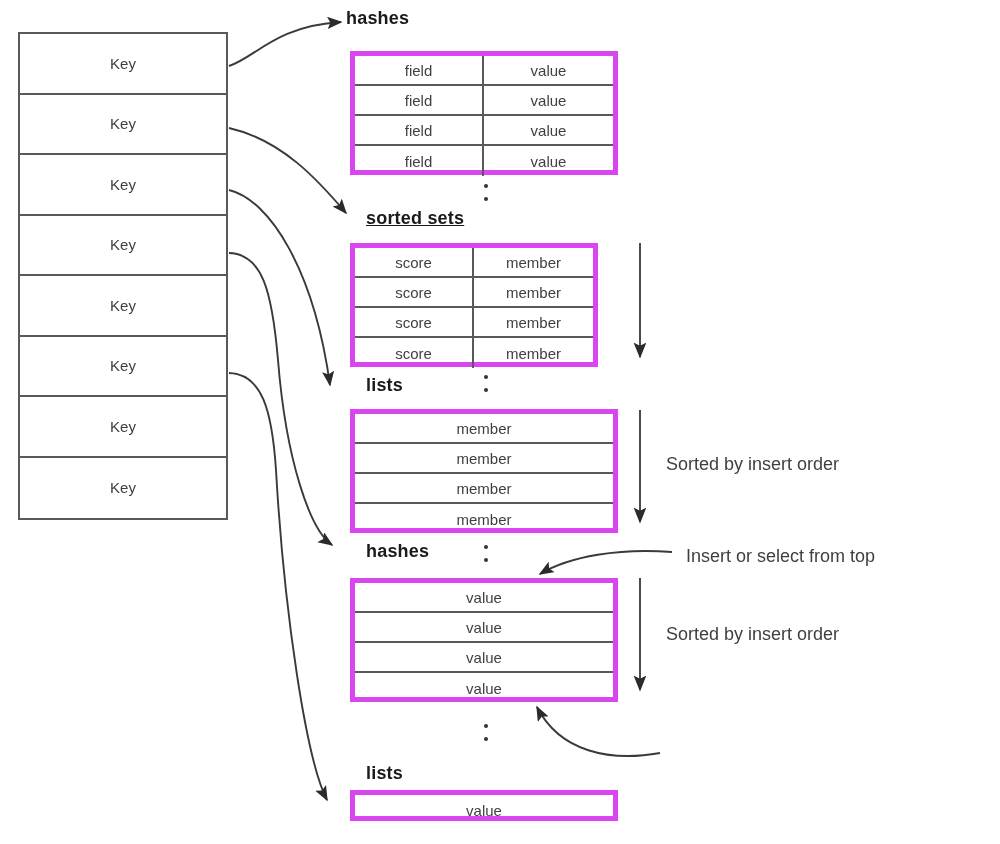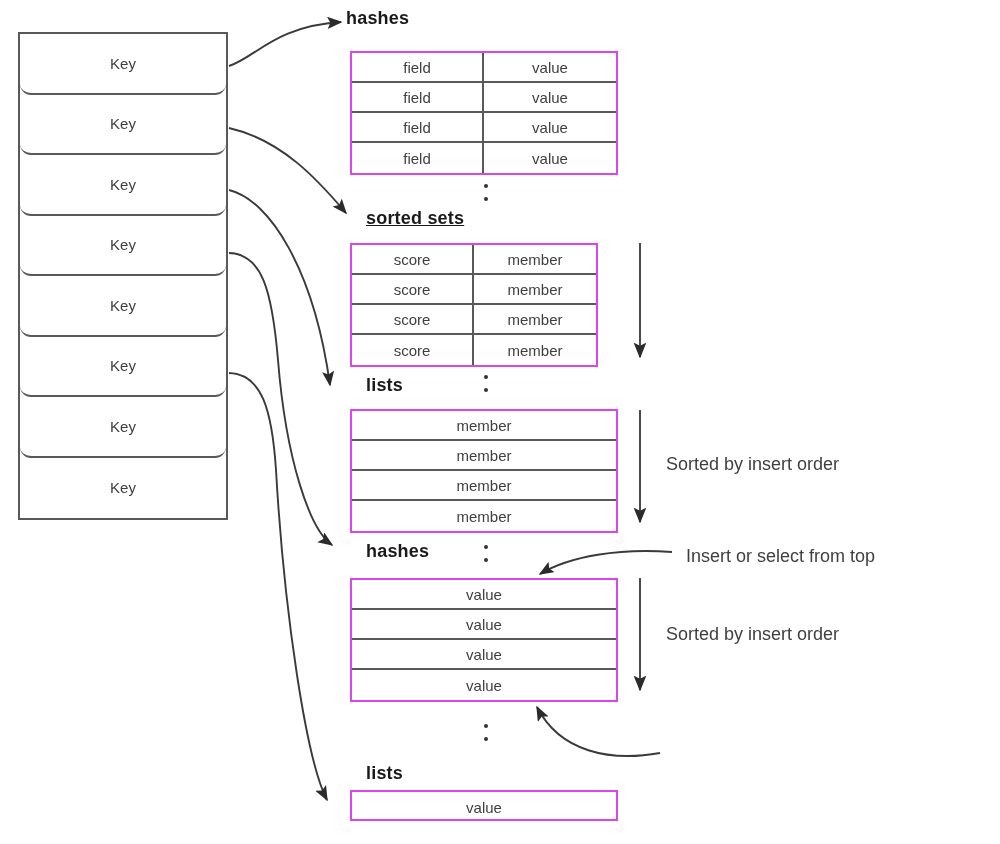--- a/index.html
+++ b/index.html
@@ -41,41 +41,40 @@
   .key-cell {
     height: 60.5px;
     border-bottom: 2px solid #595959;
     box-sizing: border-box;
     display: flex;
     align-items: center;
     justify-content: center;
     font-size: 15px;
     color: #3f3f3f;
     background: #ffffff;
-    border-radius: 11px;
   }
   .key-cell:last-child {
     border-bottom: none;
   }
 
   
   .sect-label {
     position: absolute;
     font-size: 18px;
     font-weight: bold;
     color: #1a1a1a;
     letter-spacing: 0.2px;
     white-space: nowrap;
     z-index: 3;
   }
 
   
   .dtable {
     position: absolute;
-    border: 2px solid #d946ef;
+    border: 5px solid #d946ef;
     box-sizing: border-box;
     background: #ffffff;
     z-index: 2;
   }
   .drow {
     display: flex;
     height: 30px;
     border-bottom: 2px solid #595959;
     box-sizing: border-box;
   }

